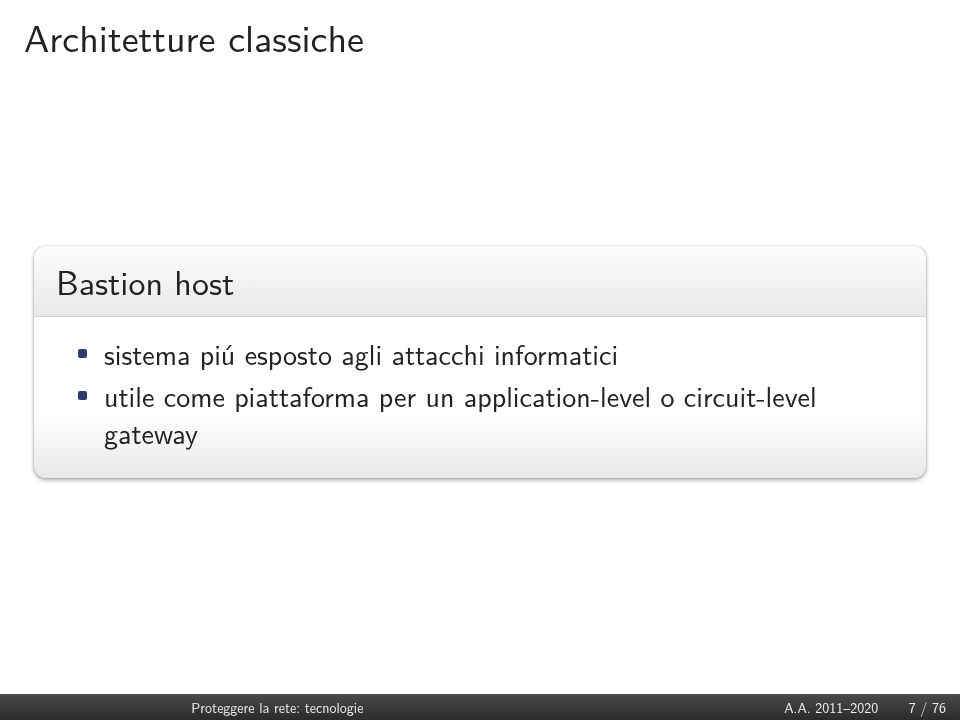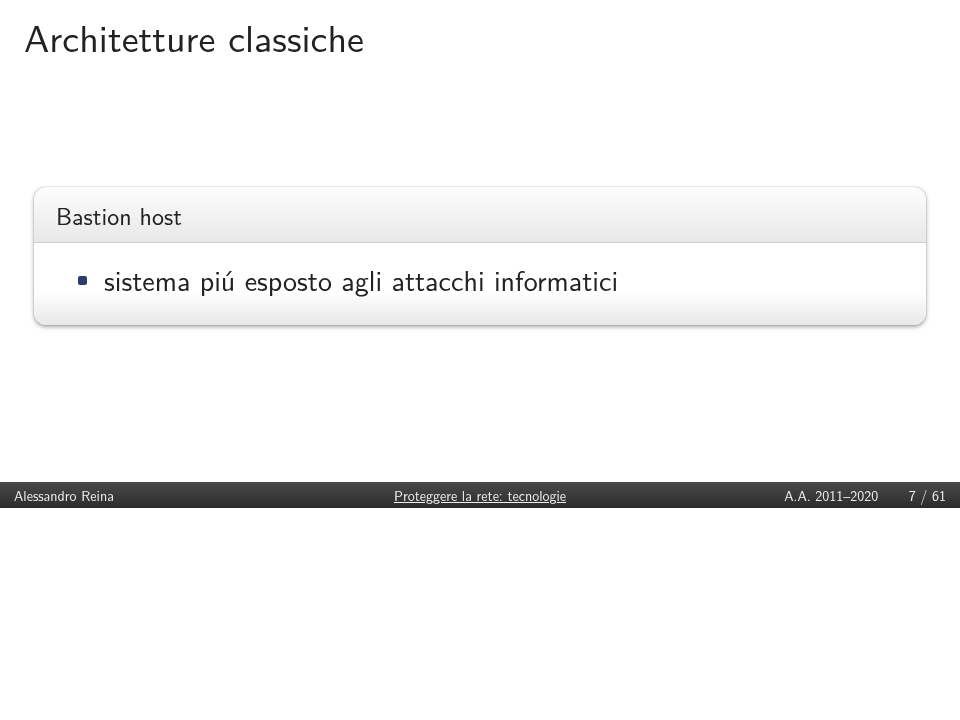--- a/index.html
+++ b/index.html
@@ -6,21 +6,21 @@
   body {
     width: 960px;
     height: 720px;
     background: #ffffff;
     font-family: "Latin Modern Sans", "Lucida Sans", "DejaVu Sans", sans-serif;
     position: relative;
     overflow: hidden;
   }
   .slide {
     width: 960px;
-    height: 508px;
+    height: 720px;
     position: relative;
     display: flex;
     flex-direction: column;
   }
   .title {
     font-size: 38px;
     color: #222;
     padding: 8px 24px 0 24px;
     font-weight: 400;
   }
@@ -33,21 +33,21 @@
   }
   .block {
     border-radius: 12px;
     background: #ffffff;
     box-shadow: 0 2px 4px rgba(0,0,0,0.35), 0 0 1px rgba(0,0,0,0.5);
     overflow: hidden;
   }
   .block-title {
     background: linear-gradient(#fdfdfd, #e8e8e8);
     color: #222;
-    font-size: 24px;
+    font-size: 34px;
     padding: 10px 22px 10px 22px;
     border-top-left-radius: 12px;
     border-top-right-radius: 12px;
     border-bottom: 1px solid #d0d0d0;
     font-weight: 400;
   }
   .block-body {
     background: linear-gradient(#ffffff 60%, #e8e8e8);
     padding: 14px 22px 22px 44px;
     font-size: 28px;
@@ -85,46 +85,45 @@
     align-items: center;
     padding: 0 14px;
   }
   .footer .left {
     flex: 1;
     text-align: left;
   }
   .footer .center {
     flex: 1.3;
     text-align: center;
-    text-decoration: underline;
   }
   .footer .right {
     flex: 1;
     text-align: right;
   }
 </style>
 </head>
 <body>
 
 <div class="slide">
   <h1 class="title">Architetture classiche</h1>
 
   <div class="content-area">
     <div class="block">
       <div class="block-title">Bastion host</div>
       <div class="block-body">
         <ul class="bullets">
           <li>sistema piú esposto agli attacchi informatici</li>
+          <li>utile come piattaforma per un application-level o circuit-level gateway</li>
         </ul>
       </div>
     </div>
   </div>
 
   <div class="footer">
-    <div class="left">Alessandro Reina</div>
     <div class="center">Proteggere la rete: tecnologie</div>
     <div class="right">
       <span>A.A. 2011–2020</span>
       &nbsp;&nbsp;&nbsp;
-      <span>7 / 61</span>
+      <span>7 / 76</span>
     </div>
   </div>
 </div>
 
 </body></html>

